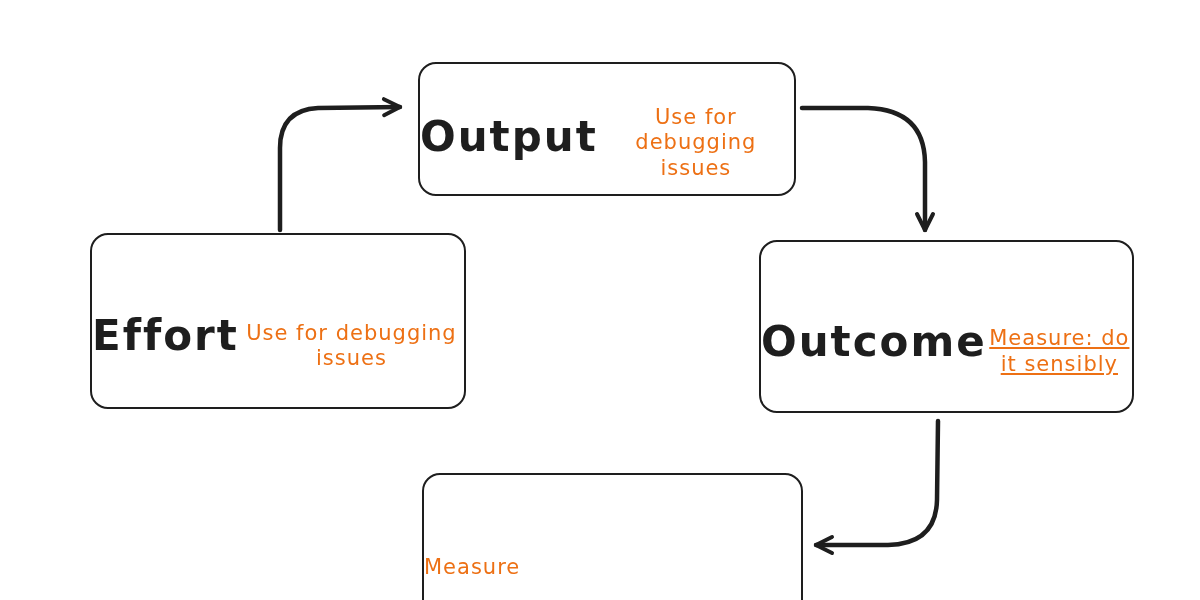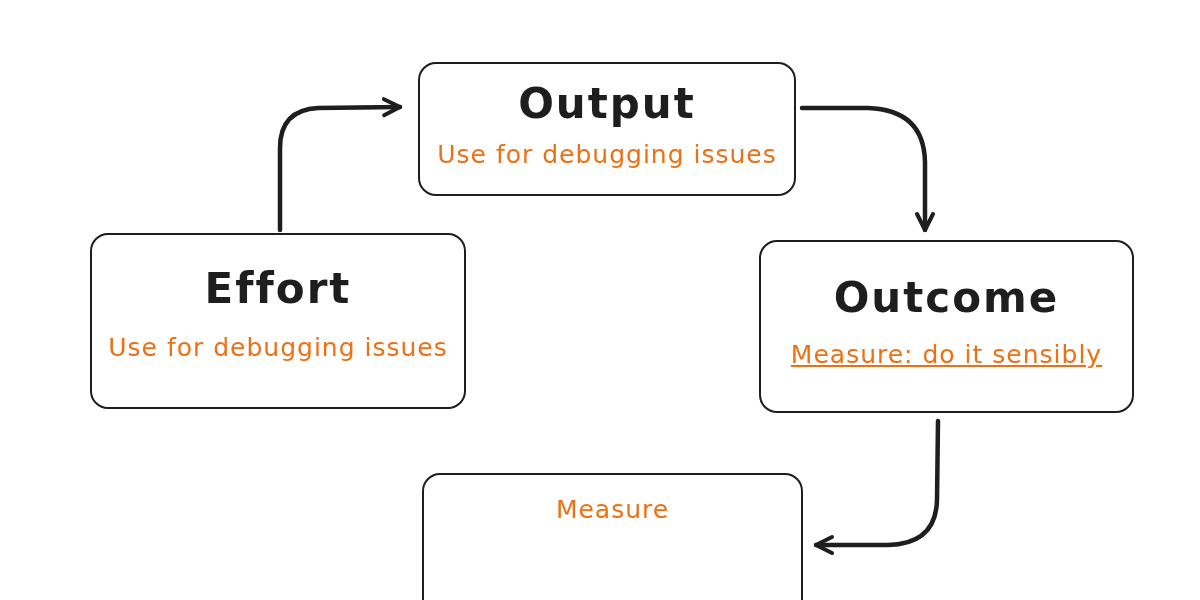--- a/index.html
+++ b/index.html
@@ -20,35 +20,35 @@
     width: 1200px; height: 600px;
     pointer-events: none;
   }
 
   .node {
     position: absolute;
     background: #ffffff;
     border: 2.5px solid #1e1e1e;
     border-radius: 18px;
     display: flex;
-    flex-direction: column;
+    flex-direction: row;
     align-items: center;
     text-align: center;
   }
 
   .node-title {
     font-weight: bold;
     font-size: 42px;
     letter-spacing: 2px;
     color: #1e1e1e;
     line-height: 1.15;
   }
 
   .node-subtitle {
-    font-size: 25px;
+    font-size: 21px;
     letter-spacing: 1px;
     color: #ed7014;
     line-height: 1.2;
   }
 
   
   .node-output  { left: 418px; top:  62px; width: 378px; height: 134px; padding-top: 16px; }
   .node-output  .node-subtitle { margin-top: 12px; }
 
   .node-effort  { left:  90px; top: 233px; width: 376px; height: 176px; padding-top: 30px; text-align: center; }

